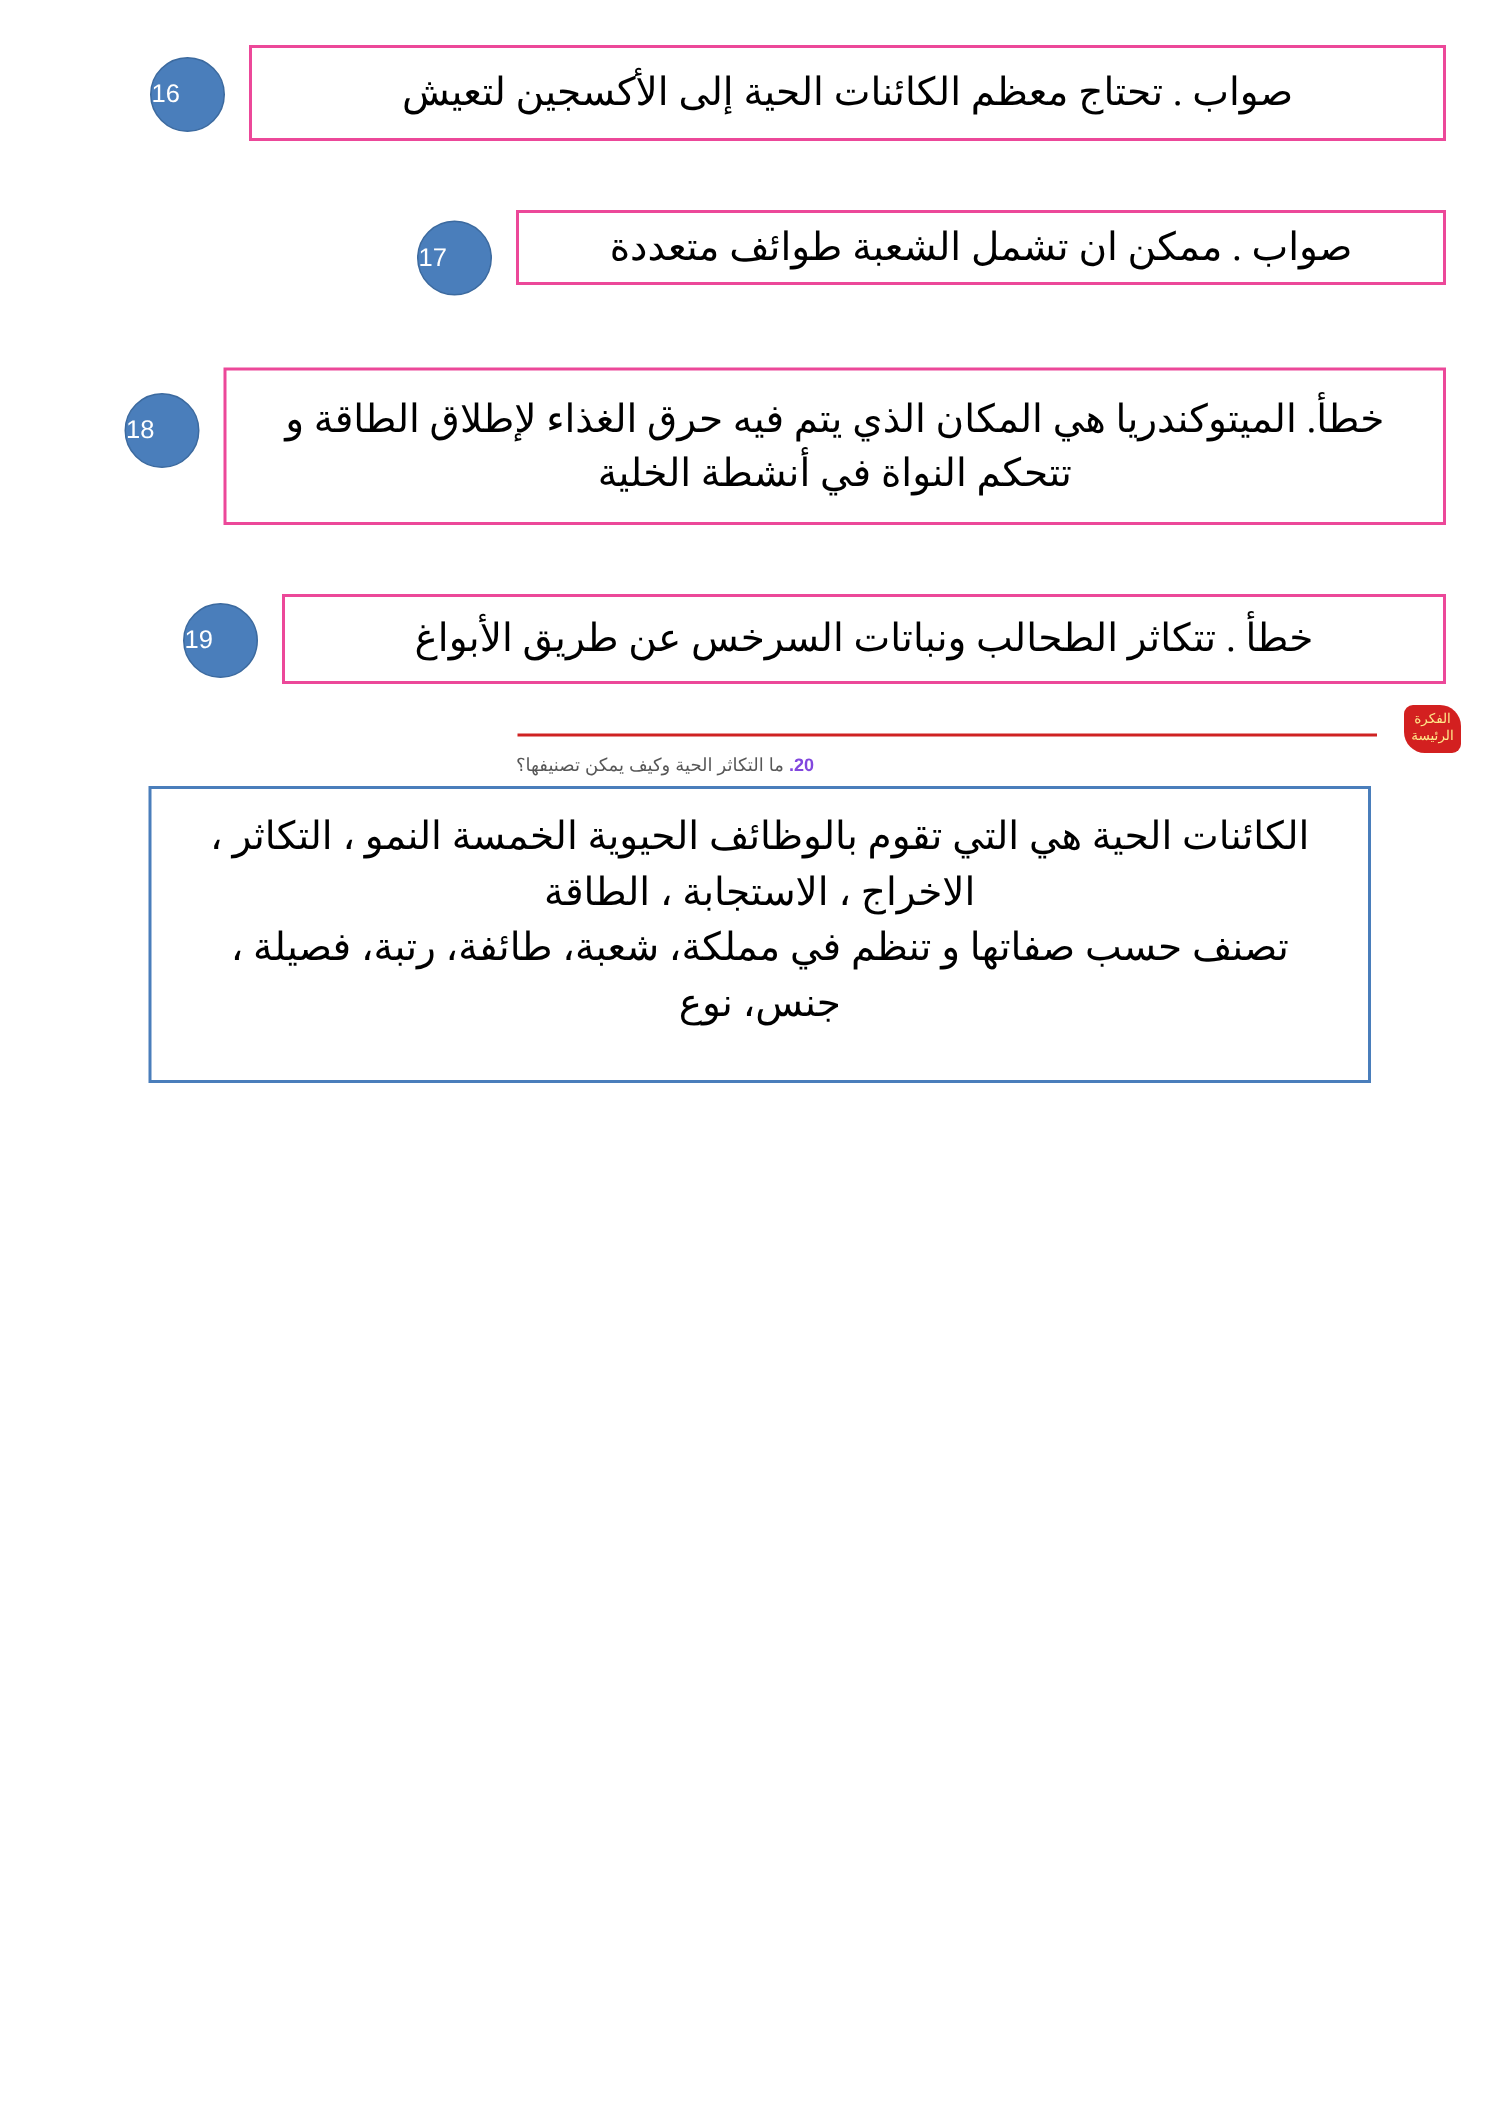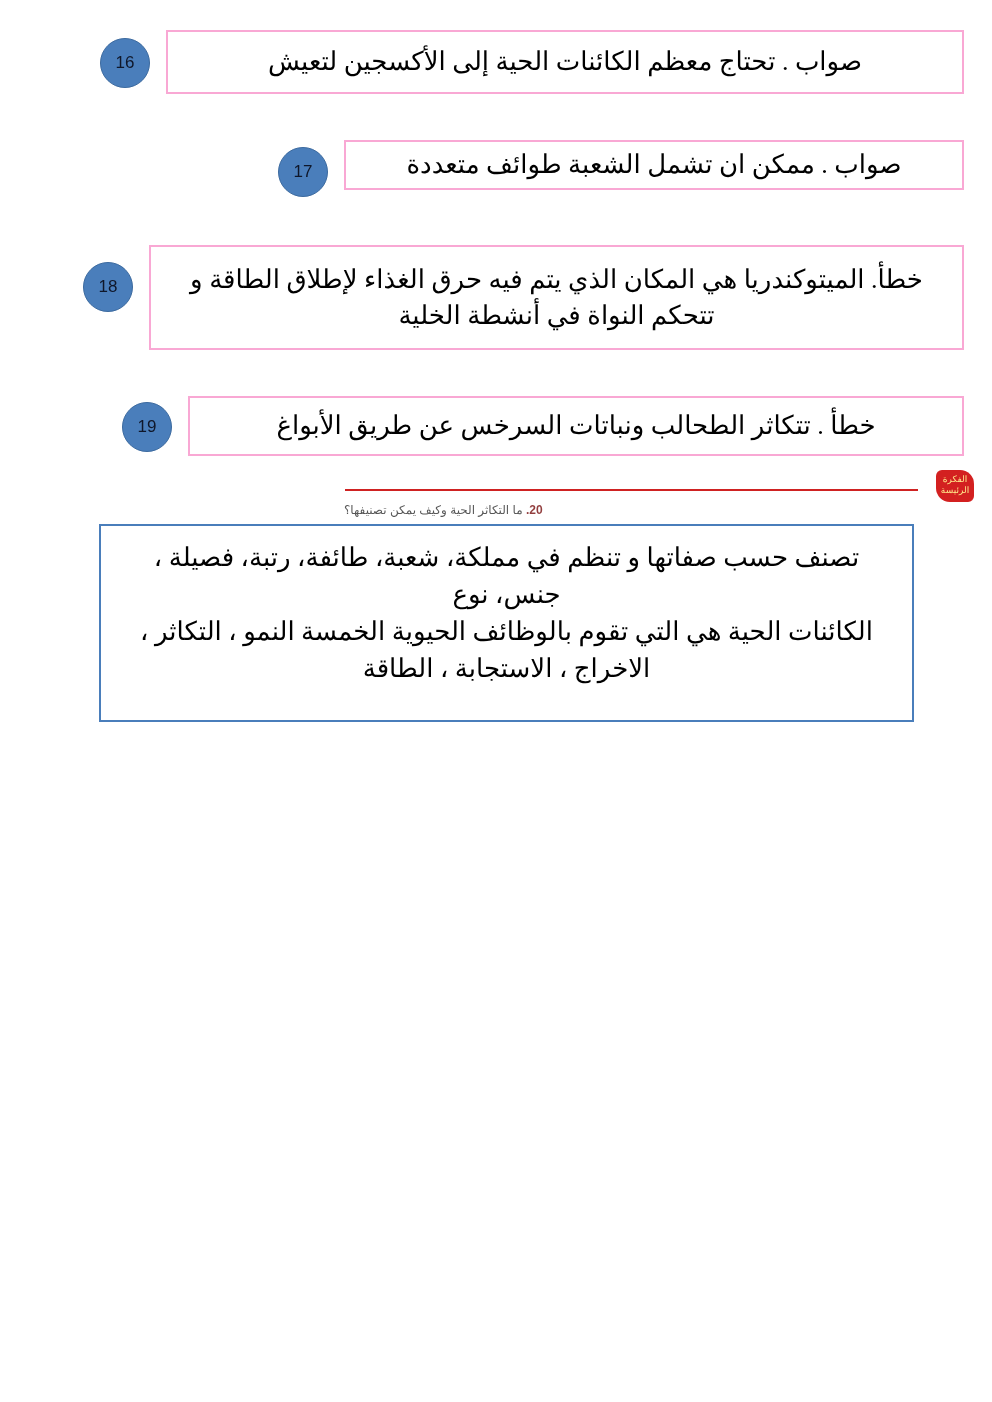--- a/index.html
+++ b/index.html
@@ -29,30 +29,30 @@
     flex-direction: row-reverse; 
     align-items: flex-start;
   }
 
   .badge {
     width: 48px;
     height: 48px;
     border-radius: 50%;
     background: #4a7ebb;
     border: 1px solid #3c6a9f;
-    color: #0f172a;
+    color: #ffffff;
     font-family: "Liberation Sans", sans-serif;
     font-size: 17px;
     line-height: 48px;
-    text-align: center;
+    text-align: left;
     flex: none;
   }
 
   .answer-box {
-    border: 2px solid #f9a8d4;
+    border: 2px solid #ec4899;
     background: #ffffff;
     box-sizing: border-box;
     padding: 8px 14px;
     font-size: 26px;
     line-height: 1.35;
     text-align: center;
     direction: rtl;
   }
 
   
@@ -112,21 +112,21 @@
     width: 570px;
     text-align: left;
     direction: rtl;
     font-size: 12px;
     color: #3a3a3a;
     font-family: "Liberation Sans", sans-serif;
     opacity: 0.85;
   }
   .q20-line .qnum {
     font-weight: bold;
-    color: #7f1d1d;
+    color: #6d28d9;
   }
 
   
   .summary-box {
     position: absolute;
     top: 524px;
     right: 78px;
     width: 815px;
     height: 198px;
     border: 2px solid #4a7ebb;
@@ -175,17 +175,17 @@
   </div>
 
   <div class="red-rule"></div>
 
   <div class="q20-line">
     <span class="qnum">20.</span>
     <span>ما التكاثر الحية وكيف يمكن تصنيفها؟</span>
   </div>
 
   <div class="summary-box">
+    <p>الكائنات الحية هي التي تقوم بالوظائف الحيوية الخمسة النمو ، التكاثر ، الاخراج ، الاستجابة ، الطاقة</p>
     <p>تصنف حسب صفاتها و تنظم في مملكة، شعبة، طائفة، رتبة، فصيلة ، جنس، نوع</p>
-    <p>الكائنات الحية هي التي تقوم بالوظائف الحيوية الخمسة النمو ، التكاثر ، الاخراج ، الاستجابة ، الطاقة</p>
   </div>
 
 </div>
 
 </body></html>

